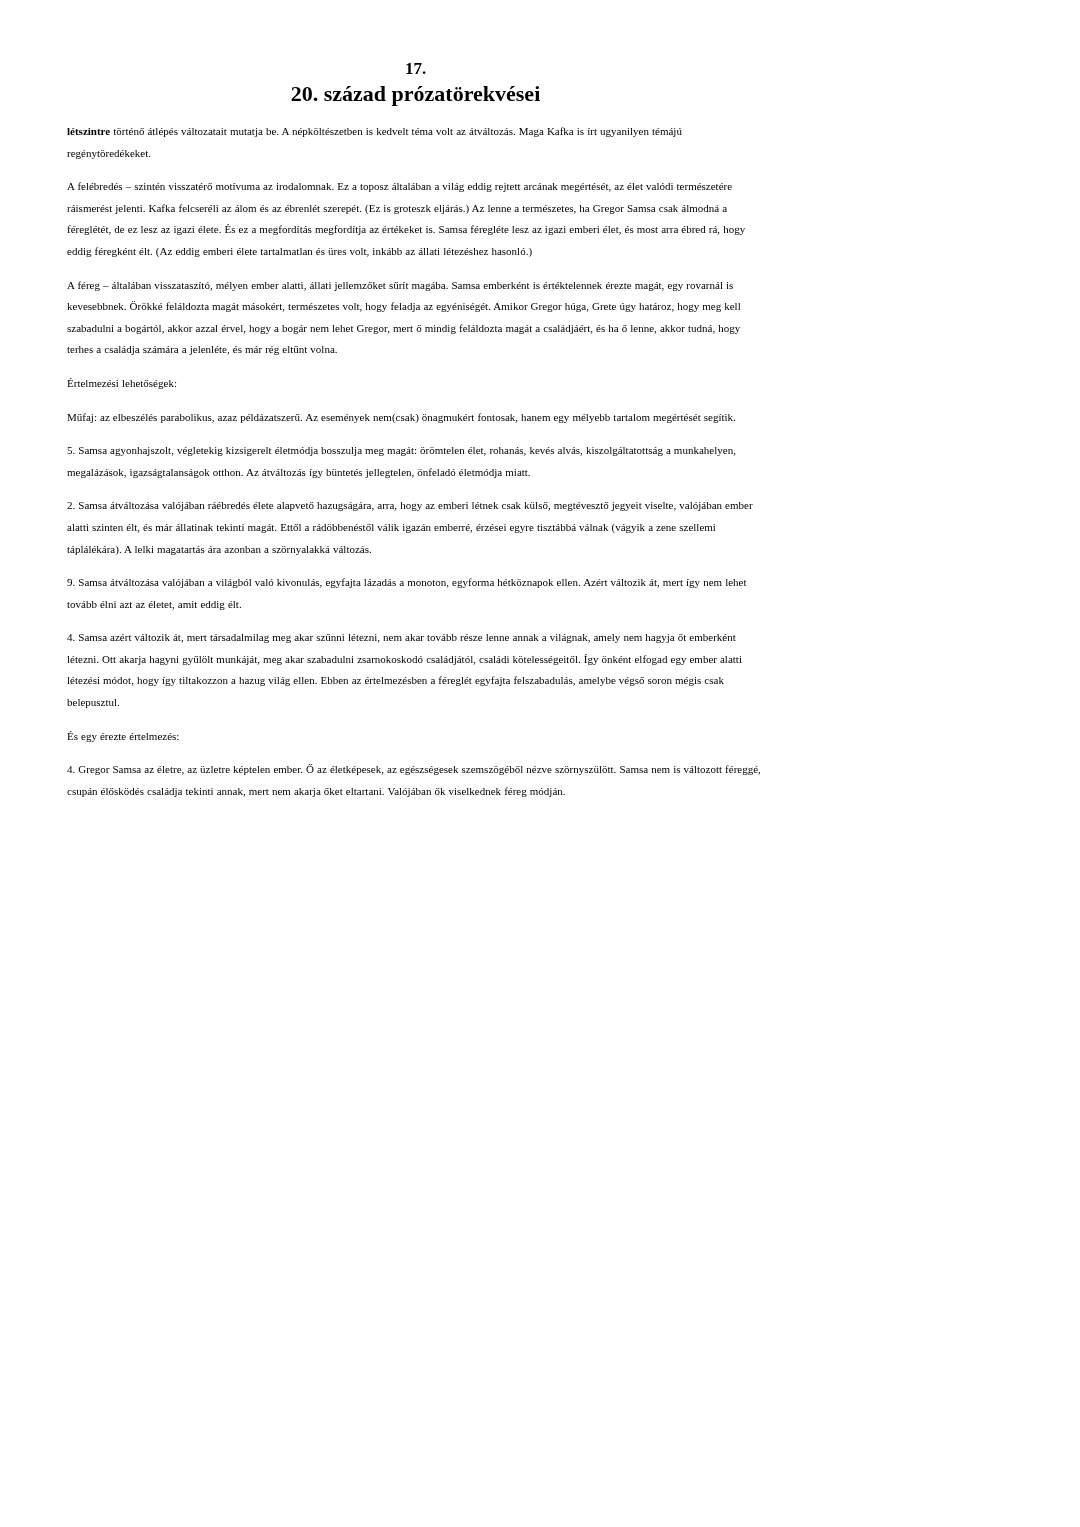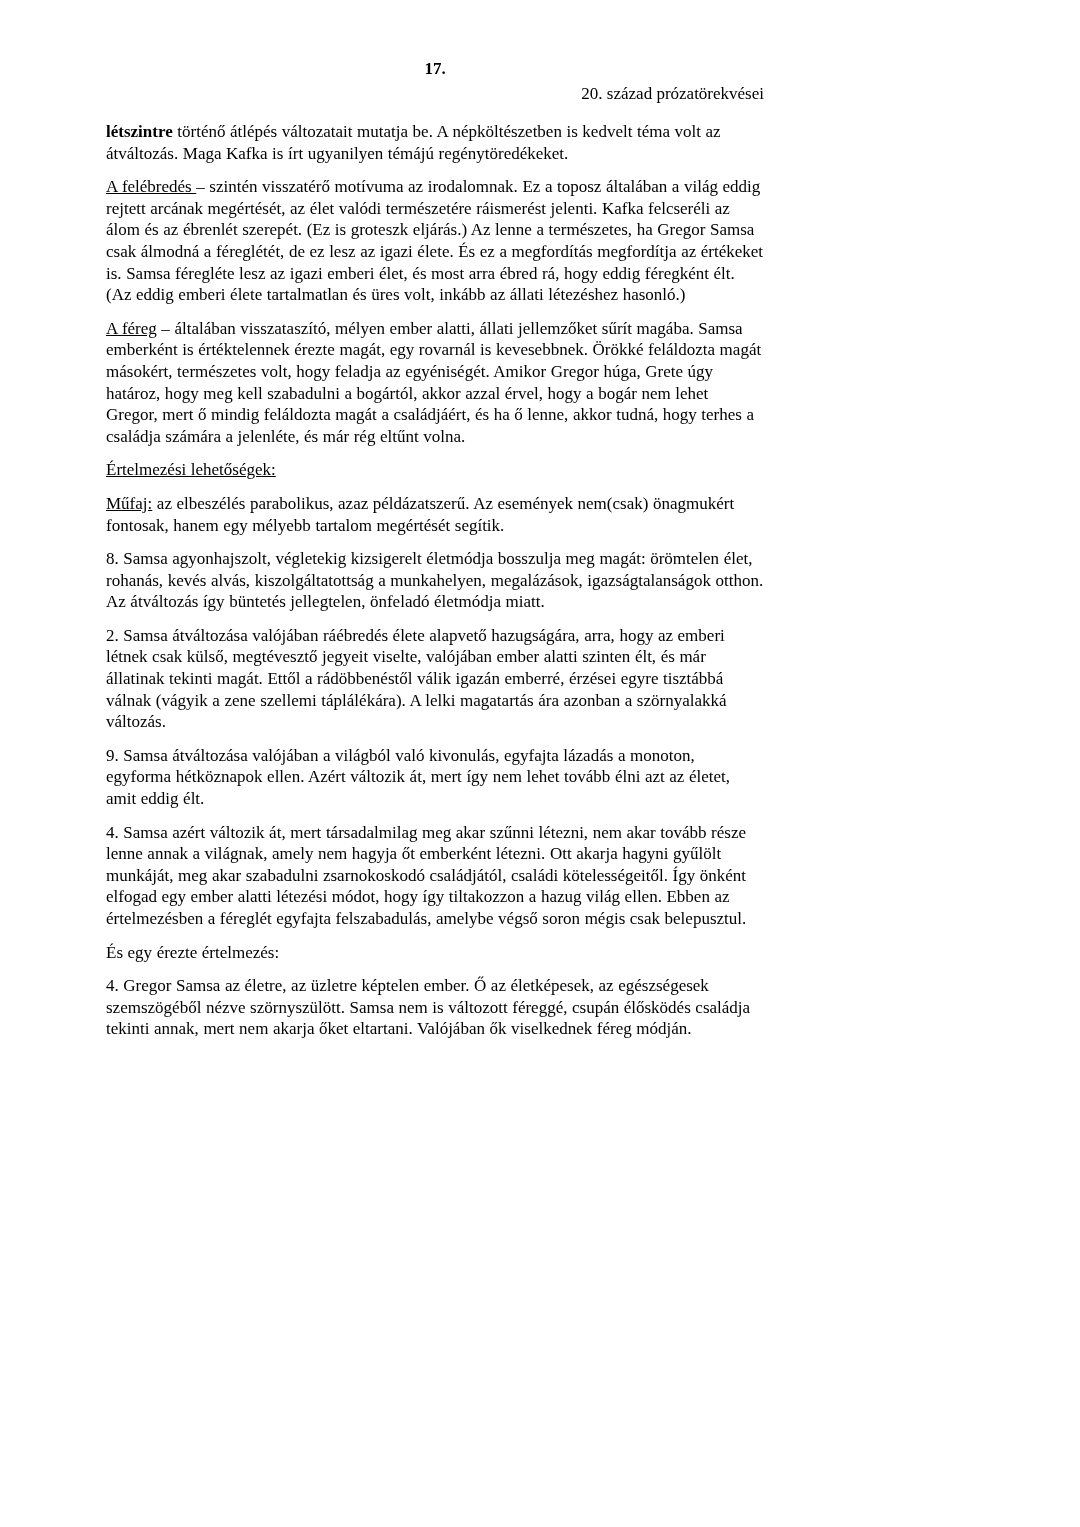--- a/index.html
+++ b/index.html
@@ -12,67 +12,67 @@
     font-family: "Liberation Serif", "DejaVu Serif", serif;
     color: #000000;
     -webkit-font-smoothing: antialiased;
   }
   .page {
     position: relative;
     width: 892px;
     height: 1527px;
     background: #ffffff;
     box-sizing: border-box;
-    padding: 58px 128px 0 106px;
+    padding: 58px 128px 0 67px;
     overflow: hidden;
   }
   .page-number {
     text-align: center;
     font-weight: bold;
     font-size: 17px;
     line-height: 22px;
     margin: 0;
   }
   .doc-title {
-    text-align: right;
-    font-weight: normal;
-    font-size: 17px;
+    text-align: center;
+    font-weight: bold;
+    font-size: 22px;
     line-height: 23px;
     margin: 2px 0 16px 0;
   }
   p.para {
-    font-size: 17px;
+    font-size: 11px;
     line-height: 21.6px;
     margin: 0 0 12px 0;
     text-align: left;
     word-spacing: 0.3px;
   }
   .lead-bold { font-weight: bold; }
-  .lead-underline { text-decoration: underline; }
+  .lead-underline { }
   .section-heading { margin-top: 38px; }
 </style>
 </head>
 <body>
 
 <div class="page">
 
   <p class="page-number">17.</p>
   <p class="doc-title">20. század prózatörekvései</p>
 
   <p class="para"><span class="lead-bold">létszintre</span><span> történő átlépés változatait mutatja be.  A népköltészetben is kedvelt téma volt az átváltozás. Maga Kafka is írt ugyanilyen témájú regénytöredékeket.</span></p>
 
   <p class="para"><span class="lead-underline">A felébredés </span><span>– szintén visszatérő motívuma az irodalomnak. Ez a toposz általában a világ eddig rejtett arcának megértését, az élet valódi természetére ráismerést jelenti. Kafka felcseréli az álom és az ébrenlét szerepét. (Ez is groteszk eljárás.) Az lenne a természetes, ha Gregor Samsa csak álmodná a féreglétét, de ez lesz az igazi élete. És ez a megfordítás megfordítja az értékeket is. Samsa féregléte lesz az igazi emberi élet, és most arra ébred rá, hogy eddig féregként élt. (Az eddig emberi élete tartalmatlan és üres volt, inkább az állati létezéshez hasonló.)</span></p>
 
   <p class="para"><span class="lead-underline">A féreg</span><span> – általában visszataszító, mélyen ember alatti, állati jellemzőket sűrít magába. Samsa emberként is értéktelennek érezte magát, egy rovarnál is kevesebbnek. Örökké feláldozta magát másokért, természetes volt, hogy feladja az egyéniségét. Amikor Gregor húga, Grete úgy határoz, hogy meg kell szabadulni a bogártól, akkor azzal érvel, hogy a bogár nem lehet Gregor, mert ő mindig feláldozta magát a családjáért, és ha ő lenne, akkor tudná, hogy terhes a családja számára a jelenléte, és már rég eltűnt volna.</span></p>
 
   <p class="para section-heading"><span class="lead-underline">Értelmezési lehetőségek:</span></p>
 
   <p class="para"><span class="lead-underline">Műfaj:</span><span> az elbeszélés parabolikus, azaz példázatszerű. Az események nem(csak) önagmukért fontosak, hanem egy mélyebb tartalom megértését segítik.</span></p>
 
-  <p class="para"><span>8. Samsa agyonhajszolt, végletekig kizsigerelt életmódja bosszulja meg magát: örömtelen élet, rohanás, kevés alvás, kiszolgáltatottság a munkahelyen, megalázások, igazságtalanságok otthon. Az átváltozás így büntetés jellegtelen, önfeladó életmódja miatt.</span></p>
+  <p class="para"><span>5. Samsa agyonhajszolt, végletekig kizsigerelt életmódja bosszulja meg magát: örömtelen élet, rohanás, kevés alvás, kiszolgáltatottság a munkahelyen, megalázások, igazságtalanságok otthon. Az átváltozás így büntetés jellegtelen, önfeladó életmódja miatt.</span></p>
 
   <p class="para"><span>2. Samsa átváltozása valójában ráébredés élete alapvető hazugságára, arra, hogy az emberi létnek csak külső, megtévesztő jegyeit viselte, valójában ember alatti szinten élt, és már állatinak tekinti magát. Ettől a rádöbbenéstől válik igazán emberré, érzései egyre tisztábbá válnak (vágyik a zene szellemi táplálékára). A lelki magatartás ára azonban a szörnyalakká változás.</span></p>
 
   <p class="para"><span>9. Samsa átváltozása valójában a világból való kivonulás, egyfajta lázadás a monoton, egyforma hétköznapok ellen. Azért változik át, mert így nem lehet tovább élni azt az életet, amit eddig élt.</span></p>
 
   <p class="para"><span>4. Samsa azért változik át, mert társadalmilag meg akar szűnni létezni, nem akar tovább része lenne annak a világnak, amely nem hagyja őt emberként létezni. Ott akarja hagyni gyűlölt munkáját, meg akar szabadulni zsarnokoskodó családjától, családi kötelességeitől. Így önként elfogad egy ember alatti létezési módot, hogy így tiltakozzon a hazug világ ellen. Ebben az értelmezésben a féreglét egyfajta felszabadulás, amelybe végső soron mégis csak belepusztul.</span></p>
 
   <p class="para"><span>És egy érezte értelmezés:</span></p>
 
   <p class="para"><span>4. Gregor Samsa az életre, az üzletre képtelen ember. Ő az életképesek, az egészségesek szemszögéből nézve szörnyszülött. Samsa nem is változott féreggé, csupán élősködés családja tekinti annak, mert nem akarja őket eltartani. Valójában ők viselkednek féreg módján.</span></p>

